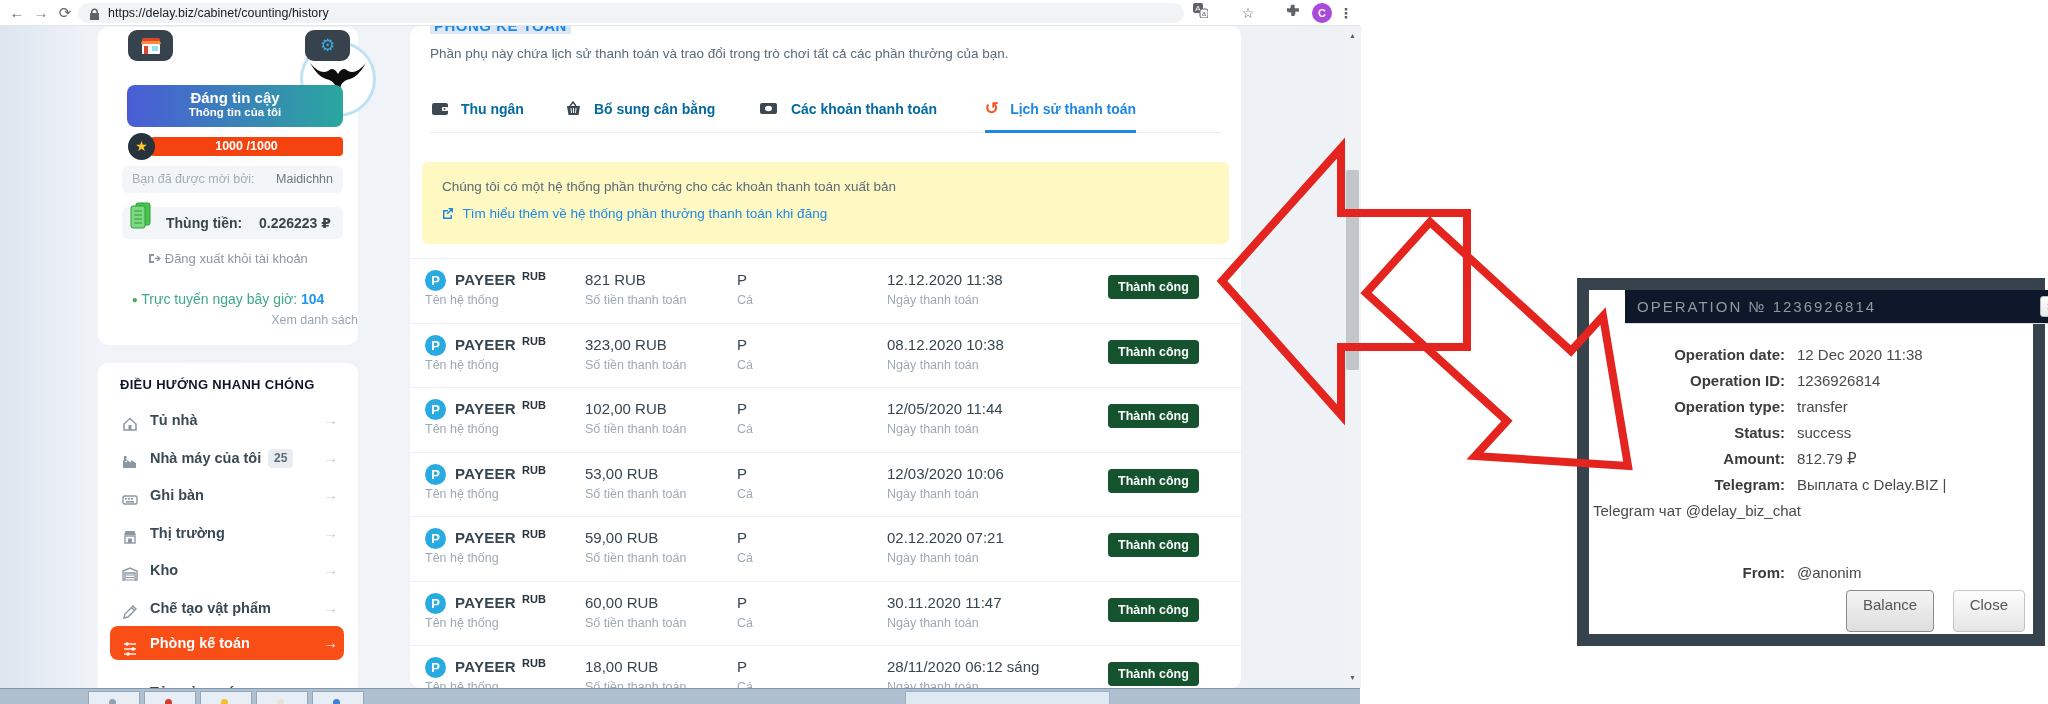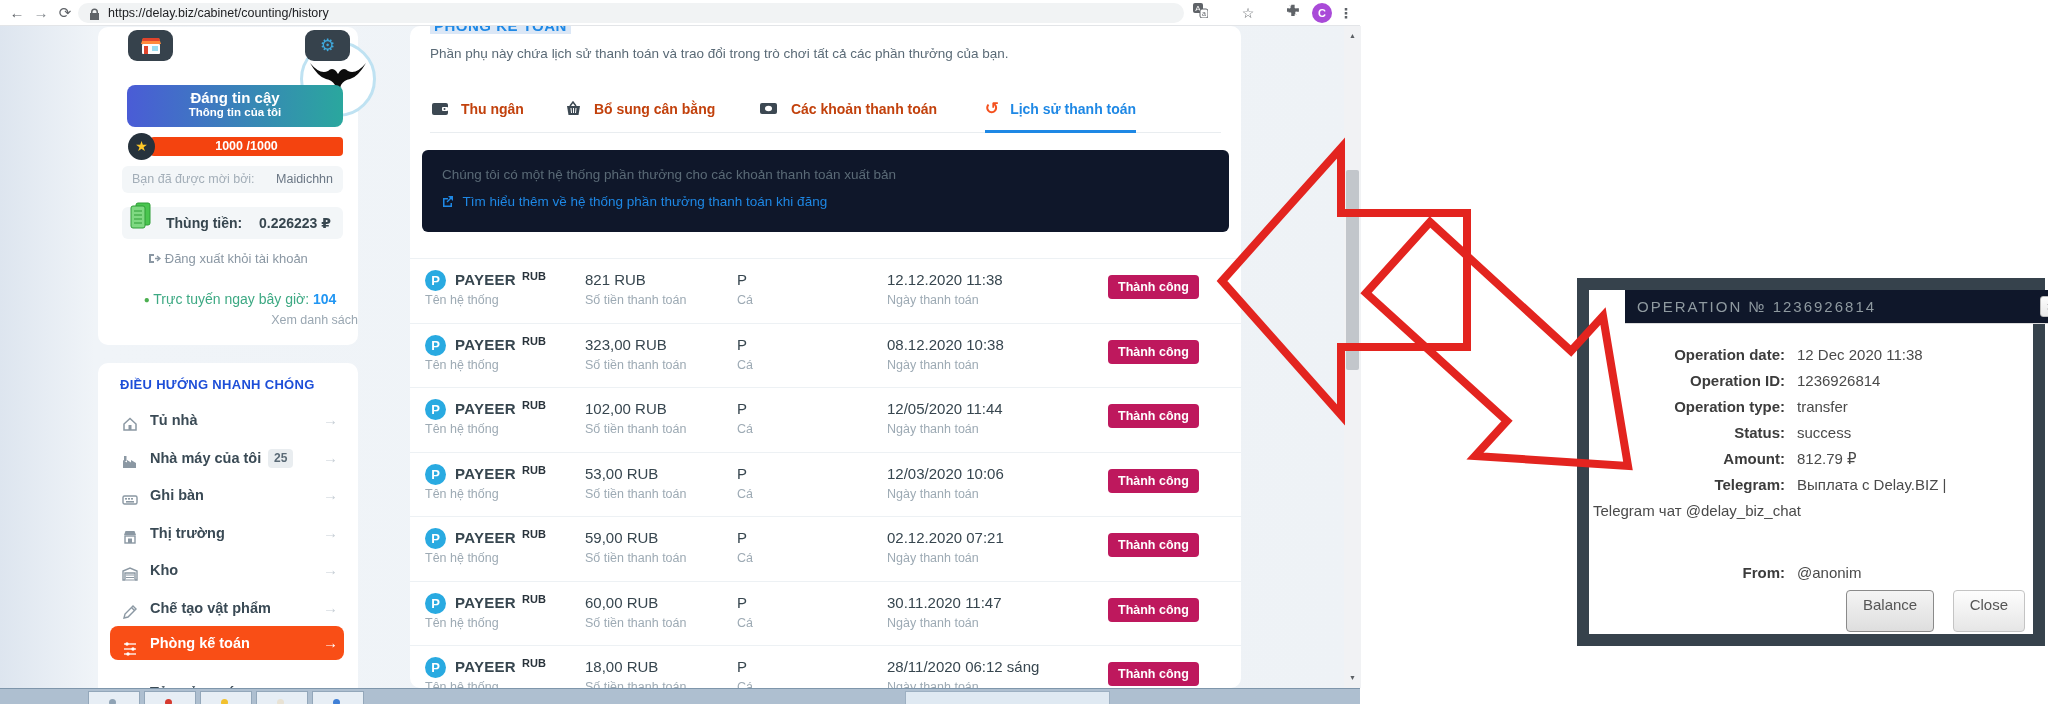--- a/index.html
+++ b/index.html
@@ -42,61 +42,61 @@
   .xp-star{position:absolute;left:30px;top:106px;width:27px;height:27px;background:#26323c;border-radius:50%;color:#ffc928;font-size:14px;text-align:center;line-height:27px;z-index:2;}
   .grybox{position:absolute;left:24px;background:#f3f6f8;border-radius:6px;}
   .invited{top:139px;width:221px;height:27px;font-size:12.5px;line-height:27px;}
   .invited .lab{color:#a3aeb8;margin-left:10px;}
   .invited .val{float:right;color:#6b7785;margin-right:10px;}
   .money{top:180px;width:221px;height:32px;line-height:32px;font-size:14px;}
   .money .lab{color:#37464f;font-weight:bold;margin-left:44px;}
   .money .val{float:right;color:#37464f;font-weight:bold;margin-right:12px;}
   .money-ic{position:absolute;left:28px;top:174px;z-index:2;}
   .logout{position:absolute;left:0;top:224px;width:100%;text-align:center;font-size:13px;color:#8a97a3;}
-  .online{position:absolute;left:12px;top:264px;width:100%;text-align:center;font-size:14px;color:#3da983;}
+  .online{position:absolute;left:0;top:264px;width:100%;text-align:center;font-size:14px;color:#3da983;}
   .online .cnt{color:#2196f3;font-weight:bold;}
   .online .dot{color:#4caf50;font-size:10px;vertical-align:1px;}
   .viewlist{position:absolute;left:0;top:286px;width:100%;text-align:right;font-size:12.5px;color:#9aa7b2;}
 
   .s-nav{left:98px;top:363px;width:260px;height:341px;}
-  .nav-head{position:absolute;left:22px;top:14px;font-size:13px;font-weight:bold;color:#1d4ed8;letter-spacing:.3px;}
+  .nav-head{position:absolute;left:22px;top:14px;font-size:13px;font-weight:bold;color:#0f172a;letter-spacing:.3px;}
   .nav-item{position:absolute;left:12px;width:234px;height:30px;line-height:30px;}
   .nav-item .ic{position:absolute;left:12px;top:7px;width:16px;height:16px;}
   .nav-item .lbl{position:absolute;left:40px;font-size:14.5px;color:#3a4a55;font-weight:bold;white-space:nowrap;}
   .nav-item .arr{position:absolute;right:6px;color:#c7cfd6;font-size:15px;}
   .nav-item .badge{position:absolute;left:158px;top:6px;background:#e9edf0;border-radius:4px;padding:0 6px;height:19px;line-height:19px;font-size:12px;font-weight:bold;color:#5a6a76;}
   .nav-item.active{background:#f94e16;border-radius:8px;height:34px;line-height:34px;}
   .nav-item.active .lbl{color:#fff;}
   .nav-item.active .arr{color:#fff;}
   .nav-item.active .ic{top:9px;}
 
   
   .m-card{left:410px;top:26px;width:831px;height:662px;}
   .clip-head{position:absolute;left:20px;top:0;height:9px;overflow:hidden;}
   .clip-head span{display:block;margin-top:-9px;font-size:15px;font-weight:bold;color:#1e88e5;background:#dbe7f6;padding:0 4px;letter-spacing:.5px;}
   .m-desc{position:absolute;left:20px;top:20px;font-size:13.5px;color:#5a6a76;}
   .tabs{position:absolute;left:20px;top:66px;height:41px;width:791px;border-bottom:1px solid #e9edf0;}
-  .tab{position:absolute;top:0;height:41px;line-height:34px;font-size:14px;font-weight:bold;color:#c2410c;white-space:nowrap;}
+  .tab{position:absolute;top:0;height:41px;line-height:34px;font-size:14px;font-weight:bold;color:#0369a1;white-space:nowrap;}
   .tab .tic{display:inline-block;vertical-align:-2px;margin-right:8px;}
   .tab.active{color:#1e88e5;border-bottom:3px solid #1e88e5;}
   .tab .hist{color:#f4511e;font-size:17px;font-weight:bold;margin-right:7px;}
-  .notice{position:absolute;left:12px;top:124px;width:807px;height:82px;background:#0f172a;border-radius:6px;}
+  .notice{position:absolute;left:12px;top:136px;width:807px;height:82px;background:#fef9c3;border-radius:6px;}
   .notice .l1{position:absolute;left:20px;top:17px;font-size:13.5px;color:#5a6a76;}
   .notice .l2{position:absolute;left:20px;top:44px;font-size:13.5px;color:#1e88e5;}
   .ptable{position:absolute;left:0;top:232px;width:831px;}
   .prow{position:relative;height:64.5px;border-top:1px solid #edf1f4;}
   .prow .pcirc{position:absolute;left:15px;top:11px;width:21px;height:21px;border-radius:50%;background:#29aae1;color:#fff;font-size:13px;font-weight:bold;text-align:center;line-height:21px;}
   .prow .sys{position:absolute;left:45px;top:12px;font-size:15px;font-weight:bold;color:#37464f;letter-spacing:.3px;}
   .prow .cur{position:absolute;left:112px;top:11px;font-size:11px;font-weight:bold;color:#28323a;}
   .prow .sub{position:absolute;top:34px;font-size:12.5px;color:#9daab4;white-space:nowrap;}
   .prow .amt{position:absolute;left:175px;top:12px;font-size:15px;color:#37464f;font-weight:500;}
   .prow .trx{position:absolute;left:327px;top:12px;width:22px;overflow:hidden;font-size:15px;color:#37464f;white-space:nowrap;}
   .prow .trs{position:absolute;left:327px;top:34px;width:24px;overflow:hidden;font-size:12.5px;color:#9daab4;white-space:nowrap;}
   .prow .dat{position:absolute;left:477px;top:12px;font-size:15px;color:#37464f;font-weight:500;white-space:nowrap;}
-  .prow .stat{position:absolute;left:698px;top:16px;height:24px;line-height:24px;padding:0 10px;background:#be185d;border-radius:4px;color:#fff;font-size:12.5px;font-weight:bold;}
+  .prow .stat{position:absolute;left:698px;top:16px;height:24px;line-height:24px;padding:0 10px;background:#14532d;border-radius:4px;color:#fff;font-size:12.5px;font-weight:bold;}
 
   
   .popup{position:absolute;left:1577px;top:278px;width:468px;height:368px;background:#ffffff;border:12px solid #36424c;z-index:20;}
   .pop-head{position:absolute;left:0;top:0;width:100%;height:34px;background:#0f172a;border-bottom:1px solid #dcdcdc;margin-left:36px;}
   .pop-title{position:absolute;left:12px;top:8px;font-size:15px;font-weight:500;color:#8f9aa0;letter-spacing:2px;white-space:nowrap;}
   .pop-close{position:absolute;right:8px;top:6px;width:21px;height:21px;background:linear-gradient(#fdfdfd,#e9e9e9);border:1px solid #bbbbbb;border-radius:3px;color:#888888;font-size:13px;font-weight:bold;text-align:center;line-height:19px;}
   .pop-body{position:absolute;left:4px;top:52px;width:436px;}
   .pop-row{display:flex;height:26px;line-height:26px;font-size:15px;}
   .pop-row .pl{width:192px;text-align:right;color:#3c3c3c;font-weight:bold;}
   .pop-row .pv{margin-left:12px;color:#4a4a4a;}

